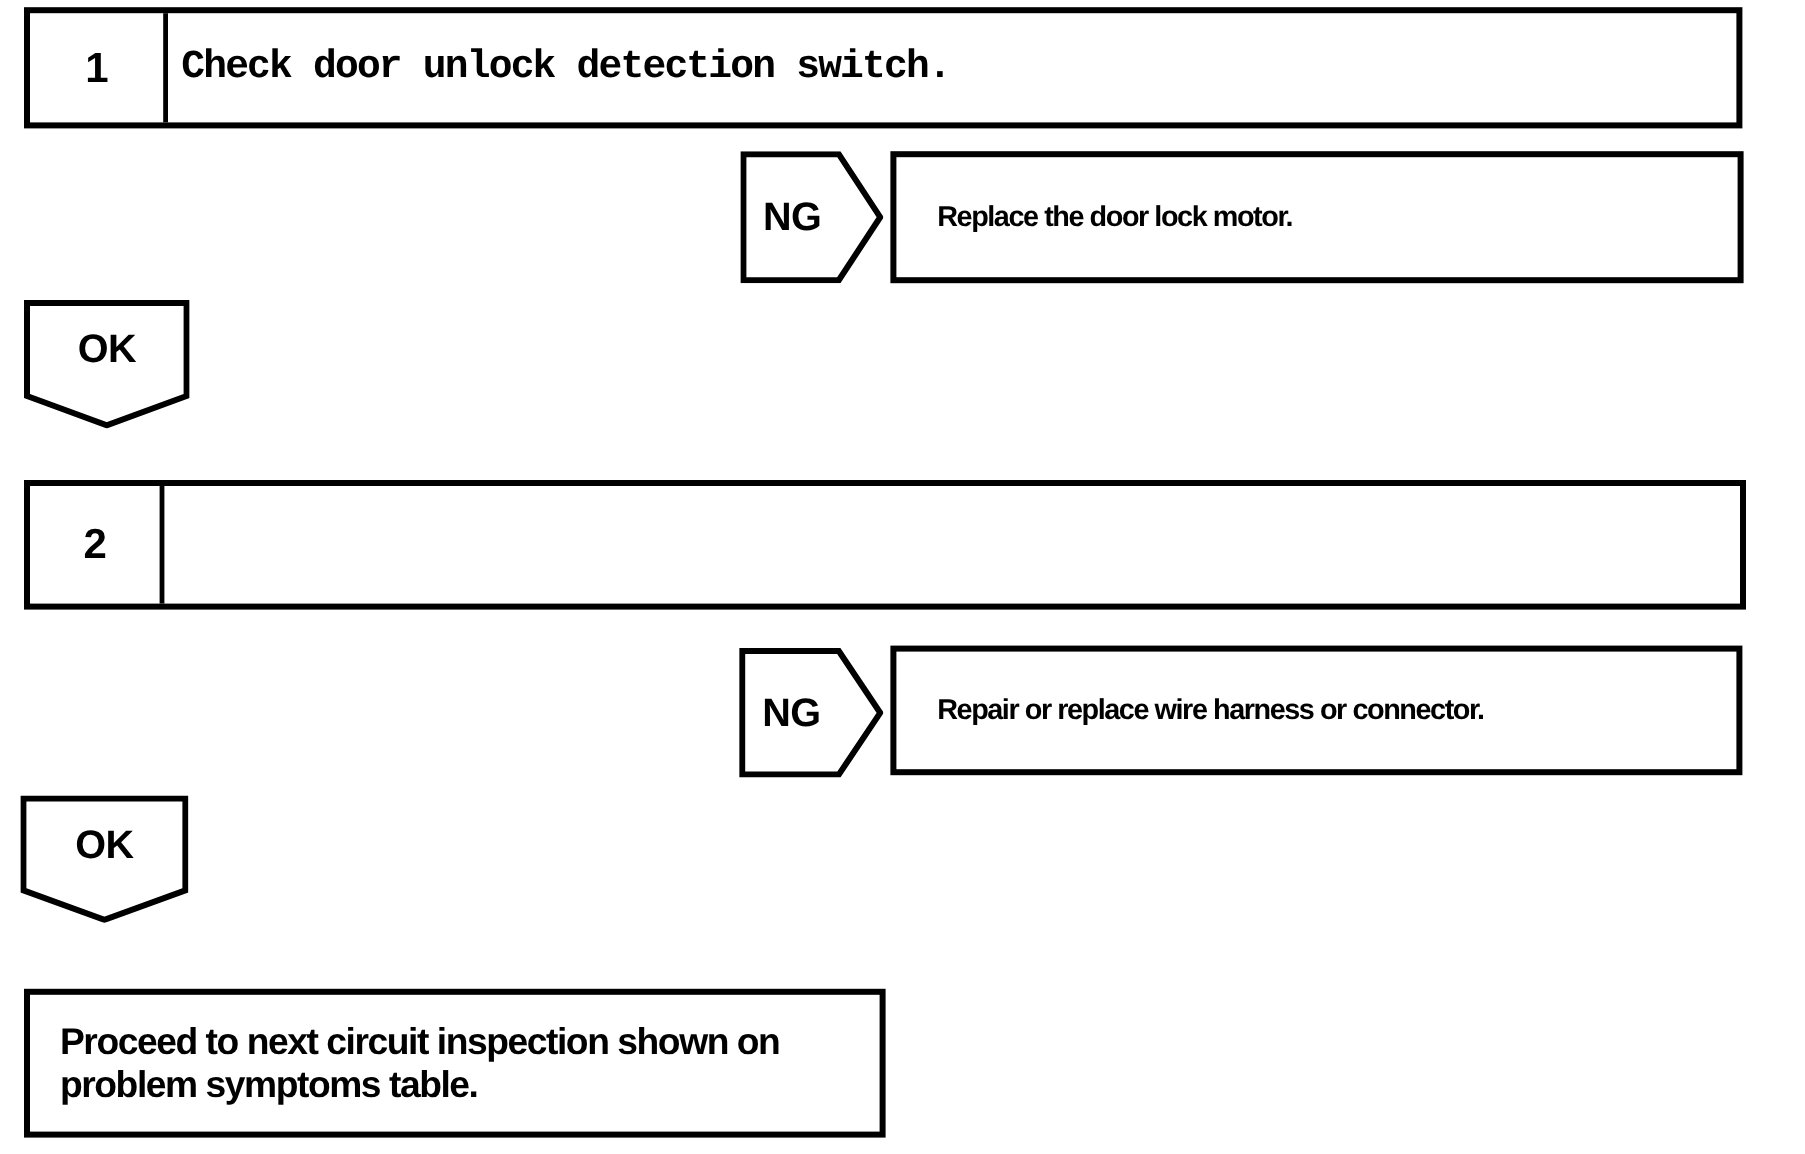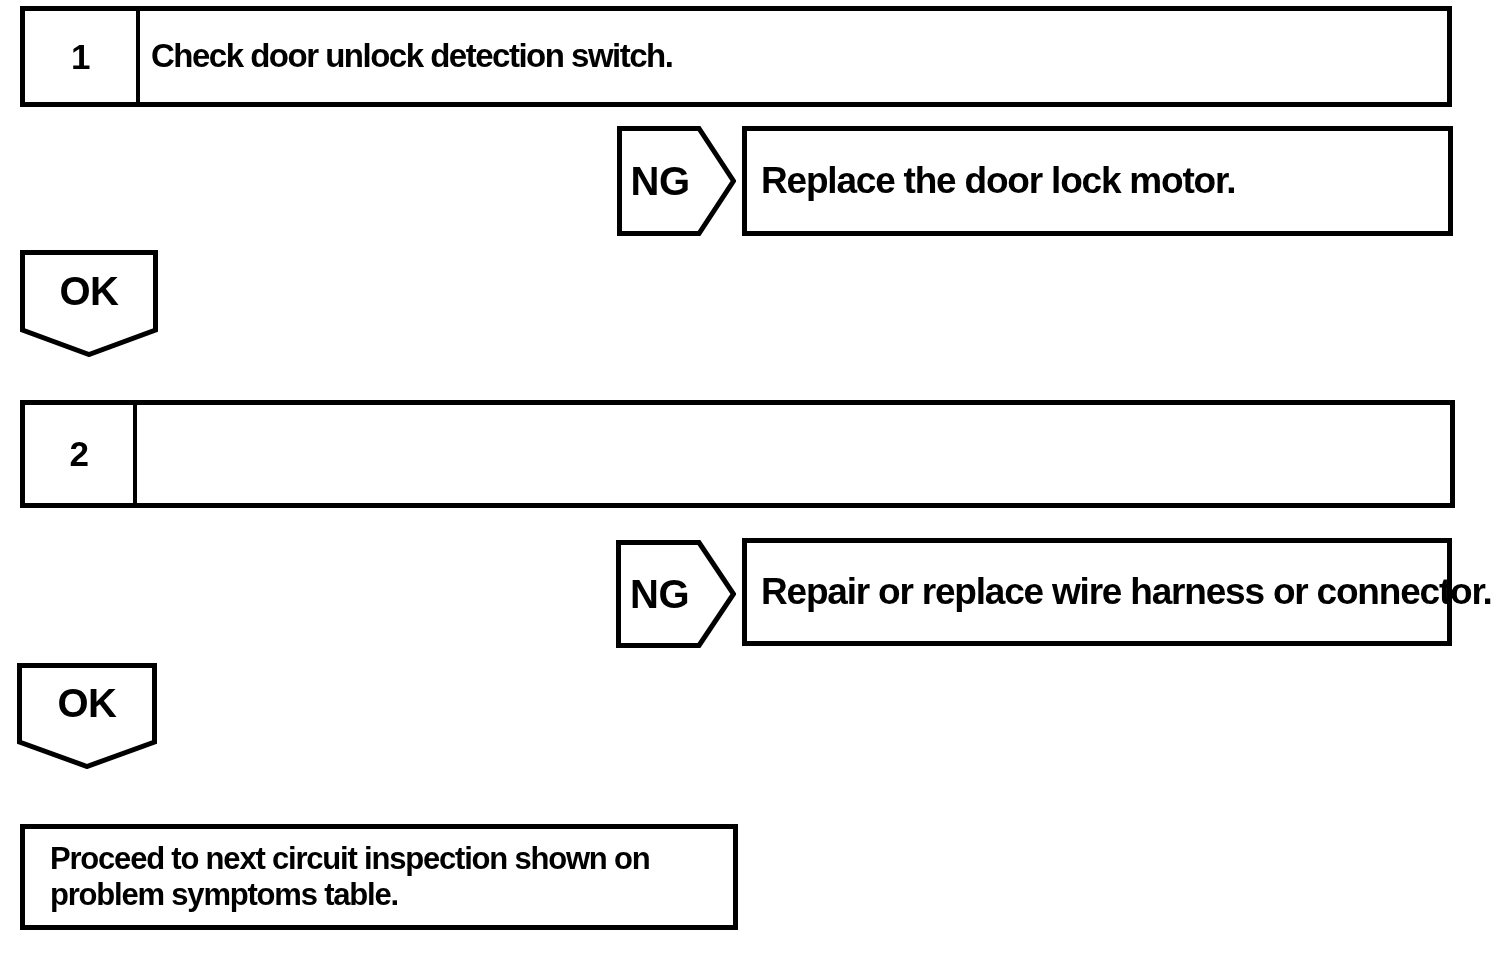--- a/index.html
+++ b/index.html
@@ -34,26 +34,27 @@
     border-right: 4px solid var(--ink, #000000);
     font-size: 35px;
     letter-spacing: -0.5px;
   }
   .step-text {
     font-size: 33px;
     letter-spacing: -1.5px;
     line-height: 1.18;
     padding-left: 11px;
   }
-  .one-line { white-space: nowrap; }
+  .one-line { white-space: nowrap; font-family: Liberation Mono, monospace; }
   .action-text {
-    font-size: 37px;
+    font-size: 24px;
     letter-spacing: -1.2px;
     padding-left: 14px;
     white-space: nowrap;
+    margin-left: 20px;
   }
   .final-text {
     font-size: 31px;
     letter-spacing: -1.2px;
     line-height: 1.15;
     padding-left: 25px;
     padding-right: 6px;
   }
   .pent { position: absolute; }
   .pent svg { display: block; }
@@ -61,21 +62,21 @@
     fill: var(--bg, #ffffff);
     stroke: var(--ink, #000000);
     stroke-width: 5;
     stroke-linejoin: miter;
   }
   .pent-label {
     position: absolute;
     display: flex;
     align-items: center;
     justify-content: center;
-    font-size: 40px;
+    font-size: 33px;
     letter-spacing: -0.5px;
     text-align: right;
   }
 </style>
 </head>
 <body>
 
 <div class="canvas">
 
   <section>
@@ -120,17 +121,17 @@
     </div>
 
     <div class="pent" style="left:17px; top:663px; width:140px; height:106px;">
       <svg width="140" height="106" viewBox="0 0 140 106">
         <polygon points="2.5,2.5 137.5,2.5 137.5,79 70,103.5 2.5,79"></polygon>
       </svg>
       <span class="pent-label" style="left:0; top:0; width:140px; height:81px;">OK</span>
     </div>
   </section>
 
-  <div class="box" style="left:20px; top:824px; width:718px; height:106px;">
+  <div class="box" style="left:20px; top:824px; width:718px; height:124px;">
     <div class="final-text">Proceed to next circuit inspection shown on problem symptoms table.</div>
   </div>
 
 </div>
 
 </body></html>

